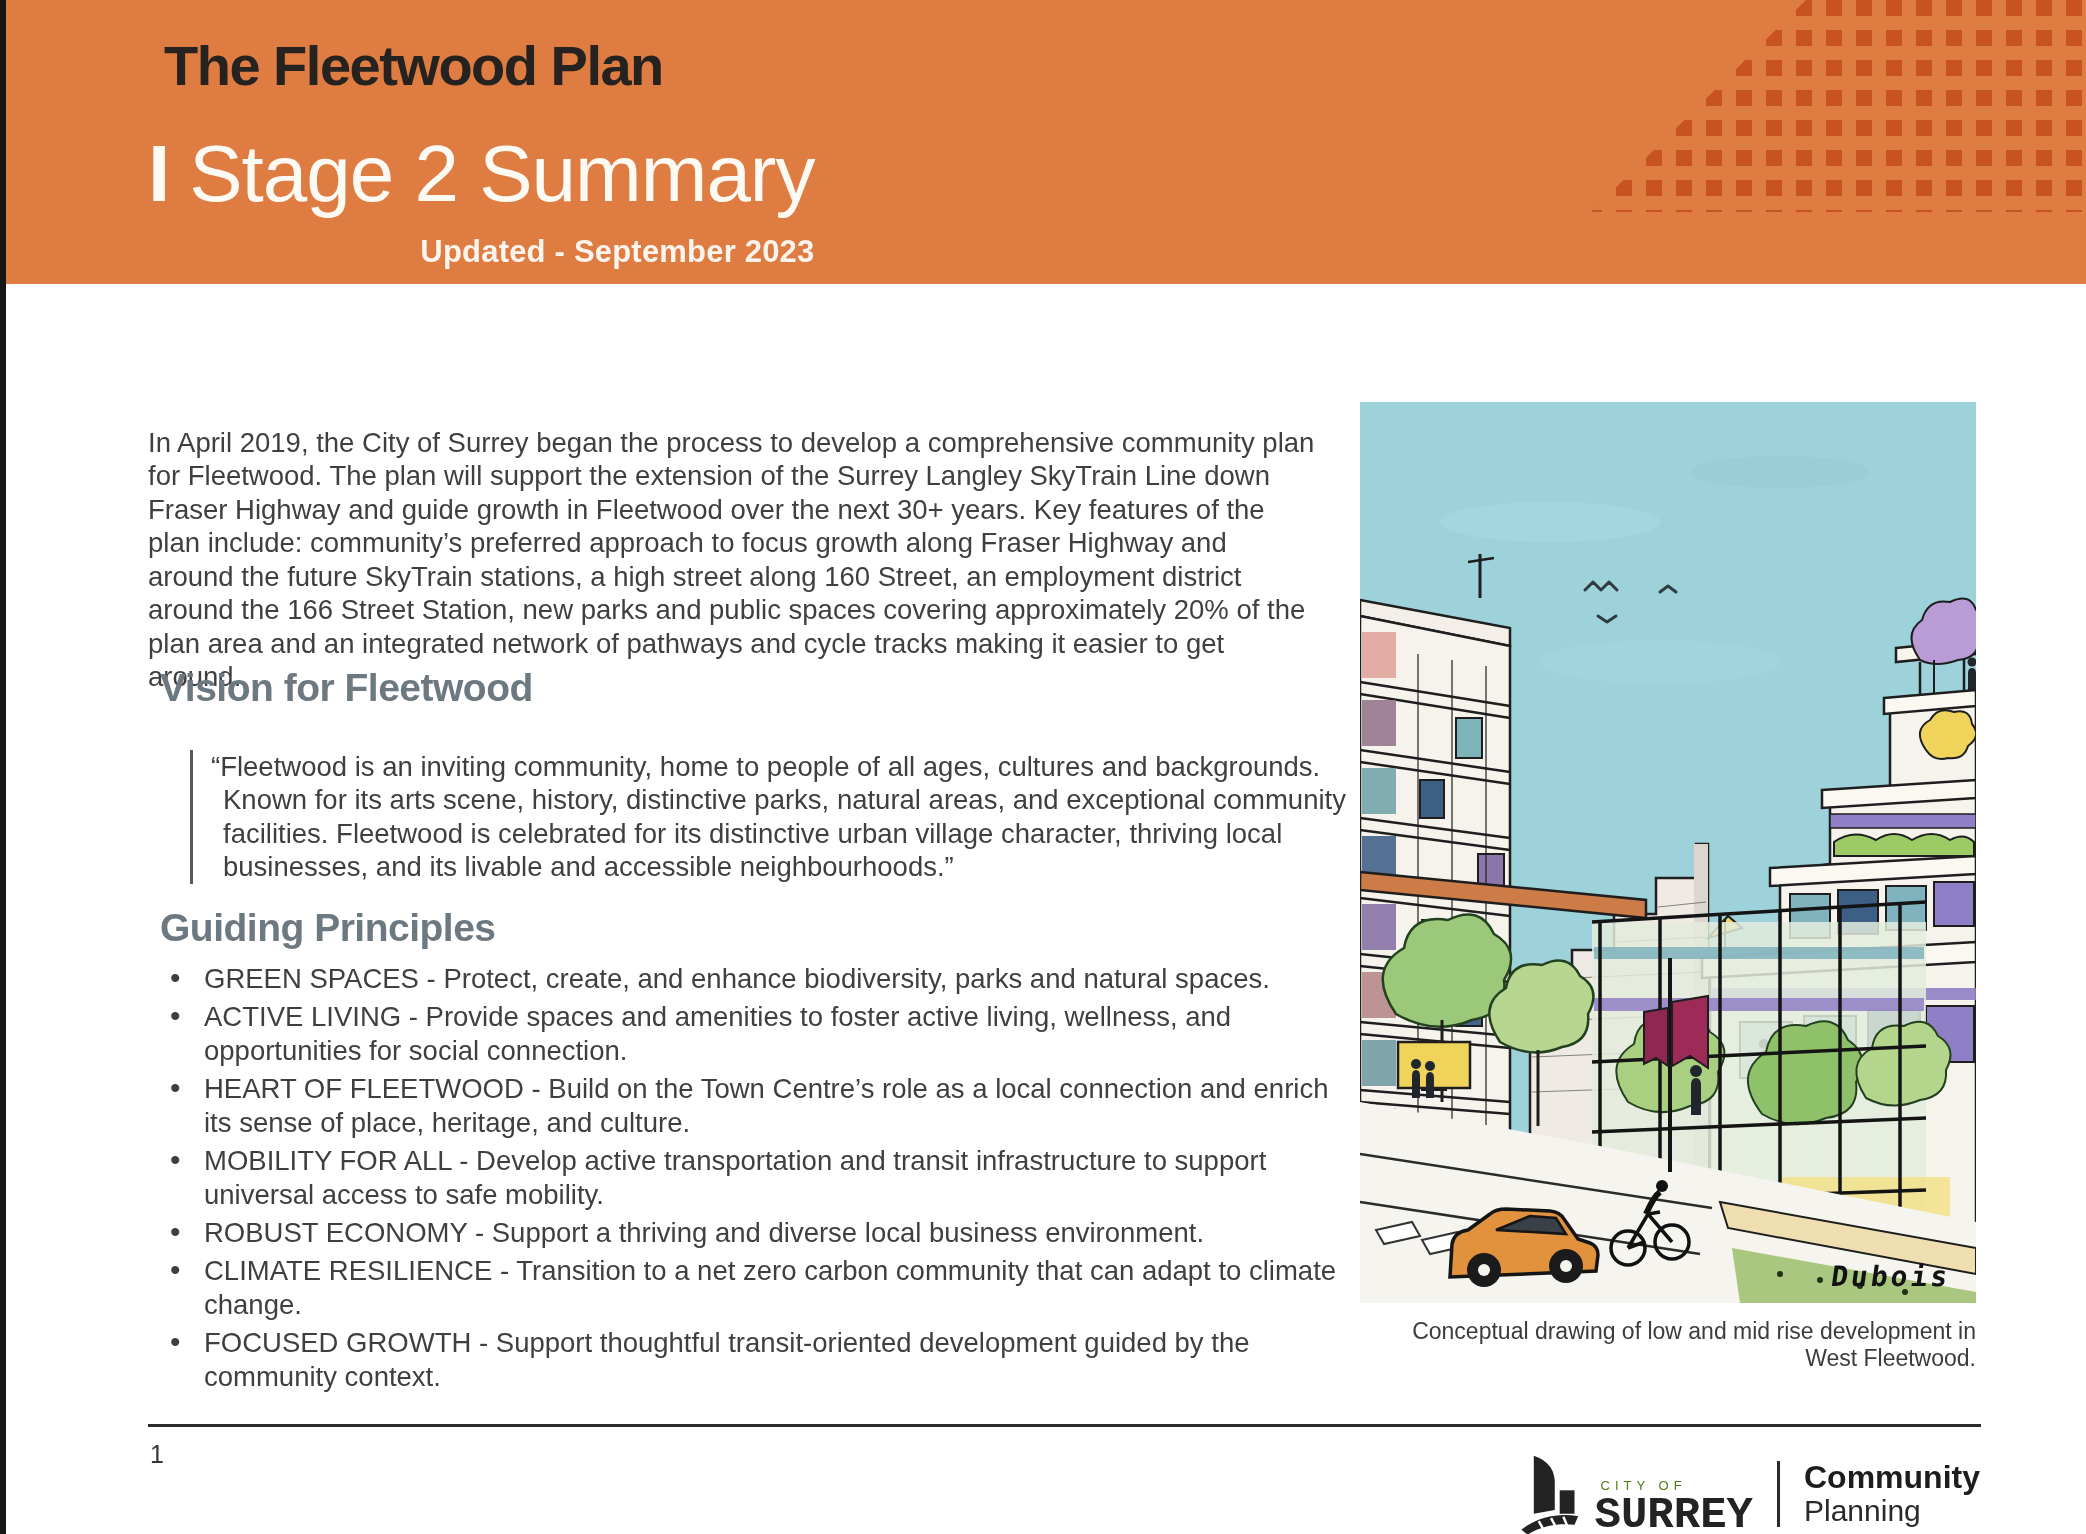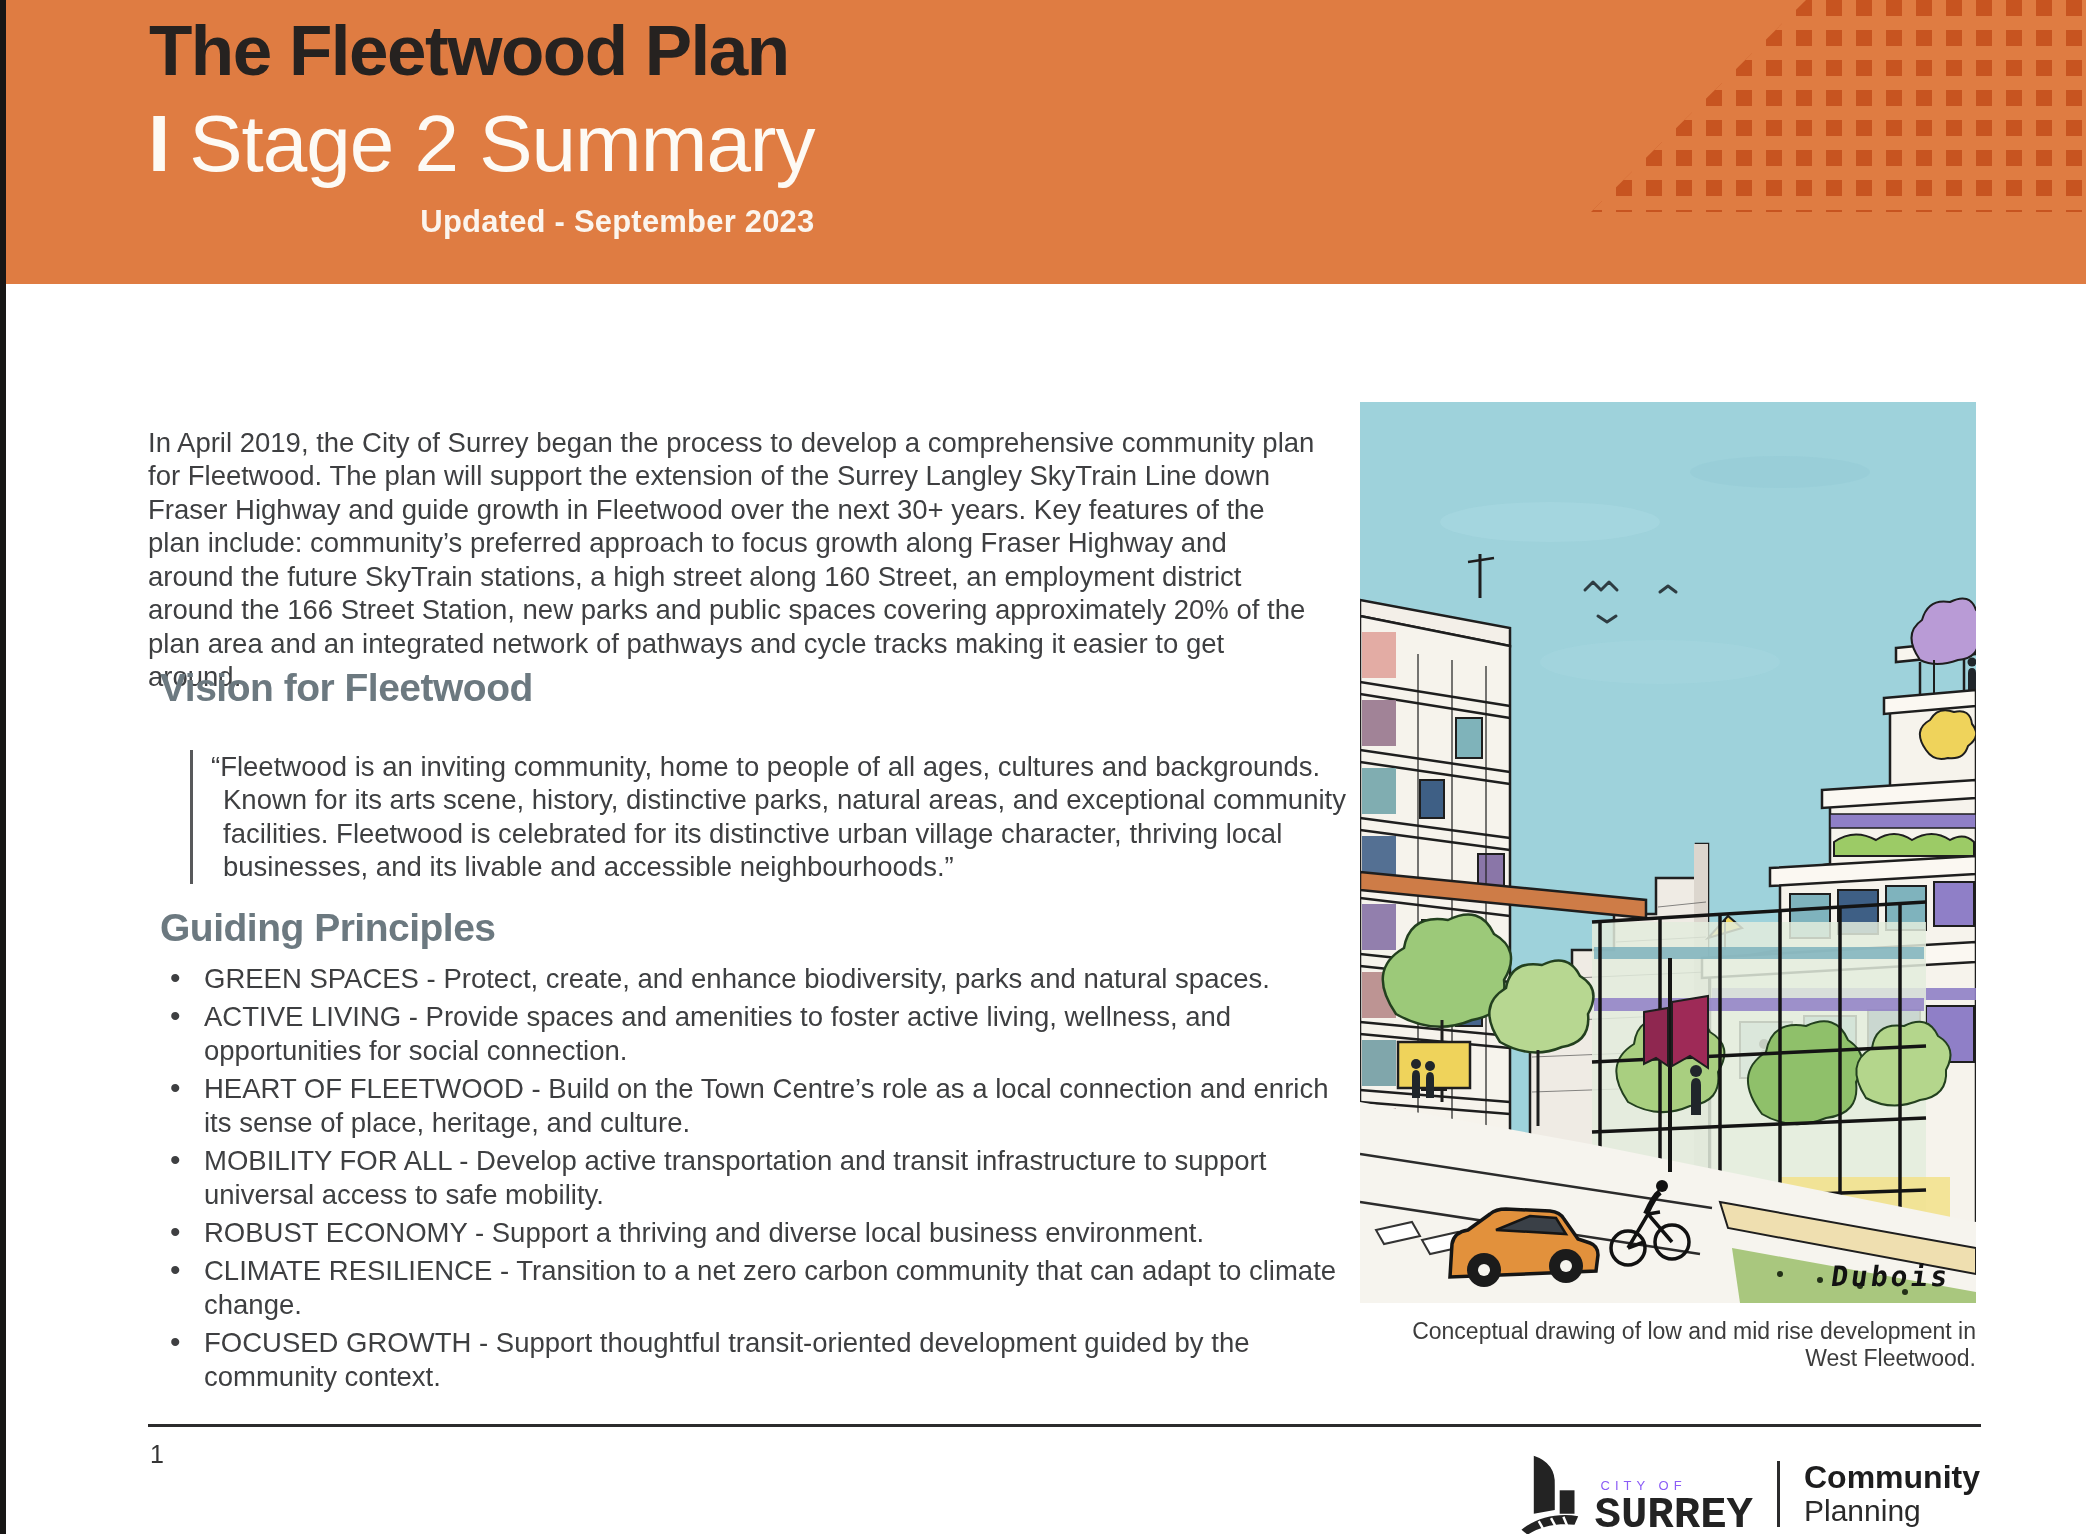--- a/index.html
+++ b/index.html
@@ -12,21 +12,21 @@
   
   .banner { position:absolute; left:6px; top:0; width:2080px; height:284px; background:#DF7C42; overflow:hidden; }
   .banner-pattern {
     position:absolute; right:0; top:0; width:500px; height:212px;
     background-image:
       repeating-linear-gradient(180deg, rgba(0,0,0,0) 0 16px, #DF7C42 16px 30px),
       repeating-linear-gradient(90deg, #C75420 0 16px, rgba(0,0,0,0) 16px 30px);
     clip-path: polygon(44% 0, 100% 0, 100% 100%, 1% 100%);
   }
   .banner-inner { position:absolute; left:142px; top:2px; }
-  .doc-title { margin:1px; font-size:71px; line-height:96px; font-weight:700; color:#262220; letter-spacing:-1.5px; }
+  .doc-title { margin:16px; font-size:56px; line-height:96px; font-weight:700; color:#262220; letter-spacing:-1.5px; }
   .doc-subtitle { display:flex; align-items:baseline; gap:20px; font-size:80px; line-height:88px; font-weight:400; color:#FDFAF4; letter-spacing:-1px; }
   .doc-subtitle .bar { font-weight:700; }
   .doc-updated { margin-top:16px; font-size:31px; font-weight:700; color:#FBF5EE; letter-spacing:0.2px;text-align:right; }
 
   
   .intro { position:absolute; left:148px; top:398px; width:1168px; font-size:27.5px; line-height:33.5px; color:#3E3F41; }
 
   .h-section { position:absolute; left:148px; margin:12px; font-size:39px; font-weight:700; color:#6C7980; letter-spacing:-0.5px; }
   .h-vision { top:654px; }
   .h-principles { top:894px; }
@@ -44,21 +44,21 @@
   .figure svg { display:block; width:616px; height:901px; }
   .caption { position:absolute; left:1360px; top:1318px; width:616px; text-align:right; font-size:23px; color:#3C3C3C; }
 
   
   .footer-rule { position:absolute; left:148px; top:1424px; width:1833px; height:3px; background:#2B2B2C; }
   .page-number { position:absolute; left:150px; top:1440px; font-size:25px; color:#353535; }
 
   .brand { position:absolute; right:106px; top:1452px; display:flex; align-items:center; gap:24px; height:84px; }
   .surrey-lockup { display:flex; align-items:flex-end; gap:2px; }
   .surrey-text { display:flex; flex-direction:column; }
-  .cityof { font-size:13px; letter-spacing:5px; color:#8b5cf6; margin:0 0 2px 6px; font-weight:400; }
+  .cityof { font-size:13px; letter-spacing:5px; color:#4d7c0f; margin:0 0 2px 6px; font-weight:400; }
   .surreyname { font-size:44px; line-height:40px; font-weight:700; color:#232323; letter-spacing:0px;font-family:Liberation Mono, monospace; }
   .brand-divider { width:3px; height:66px; background:#2B2B2C; }
   .dept { display:flex; flex-direction:column; justify-content:center; }
   .dept-l1 { font-size:32px; line-height:34px; font-weight:700; color:#1D1D1E; }
   .dept-l2 { font-size:30px; line-height:34px; font-weight:400; color:#2A2A2A; }
 </style>
 </head>
 <body>
 
 <div id="page">

